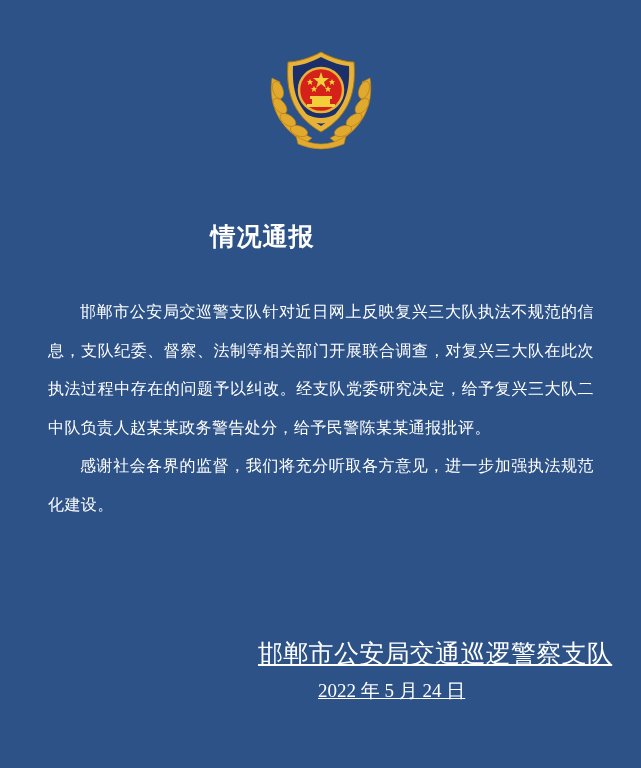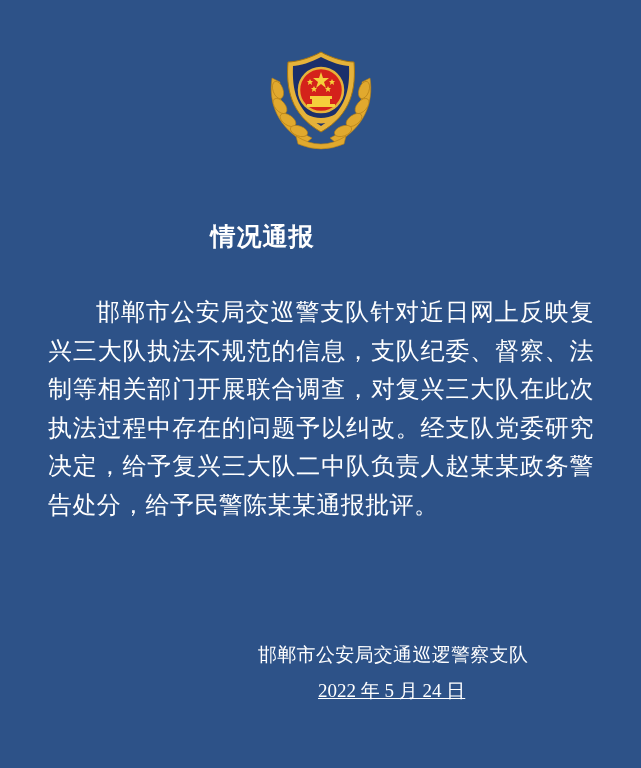--- a/index.html
+++ b/index.html
@@ -31,36 +31,37 @@
       font-size: 25px;
       font-weight: bold;
       letter-spacing: 1px;
       line-height: 34px;
     }
     .body-text {
       position: absolute;
       left: 48px;
       width: 546px;
       top: 293px;
-      font-size: 24px;
+      font-size: 16px;
       line-height: 38.5px;
       letter-spacing: 0.4px;
       text-align: justify;
     }
     .body-text p {
       margin: 0;
       text-indent: 2em;
     }
     .signature {
       position: absolute;
       left: 258px;
       top: 640px;
-      font-size: 19px;
+      font-size: 25px;
       line-height: 28px;
       letter-spacing: 0.3px;
+      text-decoration: underline;
     }
     .date {
       position: absolute;
       left: 318px;
       top: 677px;
       font-size: 19px;
       line-height: 28px;
       font-family: "Liberation Serif", "DejaVu Serif", serif;
       text-decoration: underline;
     }
@@ -105,16 +106,17 @@
     </g>
 
     <path d="M40 66 Q55 74 70 66 L68 72 Q55 79 42 72 Z" fill="#e6b23a"></path>
   </svg>
 </div>
 
 <div class="title">情况通报</div>
 
 <div class="body-text">
   <p>邯郸市公安局交巡警支队针对近日网上反映复兴三大队执法不规范的信息，支队纪委、督察、法制等相关部门开展联合调查，对复兴三大队在此次执法过程中存在的问题予以纠改。经支队党委研究决定，给予复兴三大队二中队负责人赵某某政务警告处分，给予民警陈某某通报批评。</p>
+  <p>感谢社会各界的监督，我们将充分听取各方意见，进一步加强执法规范化建设。</p>
 </div>
 
 <div class="signature">邯郸市公安局交通巡逻警察支队</div>
 <div class="date">2022 年 5 月 24 日</div>
 
 </body></html>

